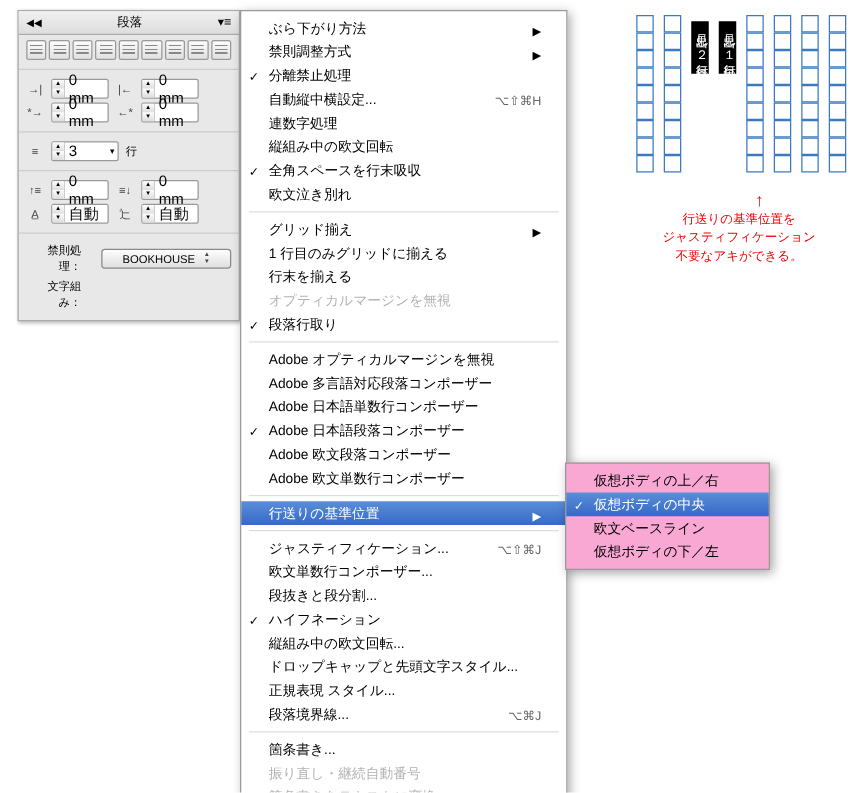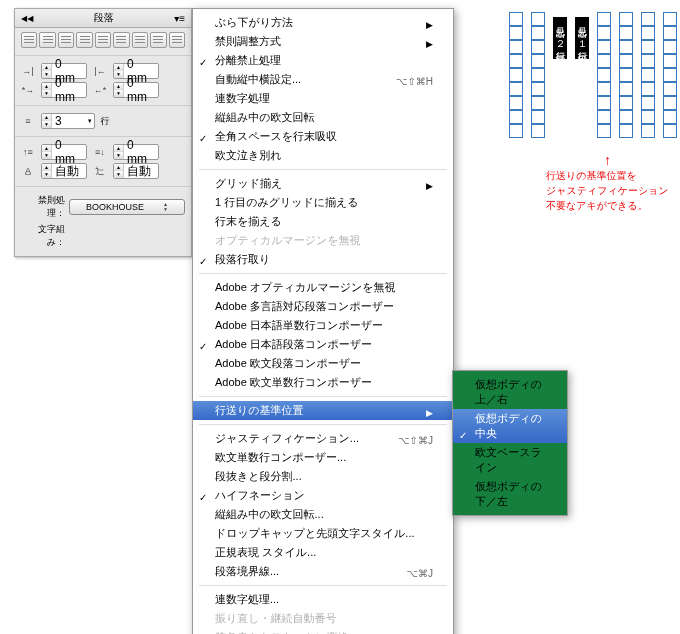--- a/index.html
+++ b/index.html
@@ -10,38 +10,38 @@
 .panel-sec{padding:4px 6px;border-bottom:1px solid #ccc}
 .align-row{display:flex;gap:2px;margin-bottom:3px}
 .align-btn{width:18px;height:16px;background:linear-gradient(#fdfdfd,#e0e0e0);border:1px solid #999;border-radius:2px;display:flex;align-items:center;justify-content:center;font-size:8px}
 .al-line{display:inline-block;width:10px;height:8px;background:repeating-linear-gradient(#888,#888 1px,transparent 1px,transparent 3px)}
 .field-row{display:flex;gap:6px;margin:3px 0;align-items:center}
 .icon-sm{width:14px;height:14px;display:inline-flex;align-items:center;justify-content:center;font-size:9px;color:#444}
 .num-field{display:flex;align-items:center;background:#fff;border:1px solid #999;border-radius:2px;height:16px}
 .stepper{display:flex;flex-direction:column;width:10px;border-right:1px solid #ccc}
 .stepper span{height:7px;font-size:5px;text-align:center;line-height:6px;background:linear-gradient(#fdfdfd,#ddd)}
 .num-val{width:34px;padding:0 3px;font-size:12px}
-.drop-row{display:flex;gap:4px;align-items:center;margin:3px 0;font-size:9px}
+.drop-row{display:flex;gap:16px;align-items:center;margin:3px 0;font-size:9px}
 .drop-lbl{width:44px;text-align:right}
 .drop-sel{flex:1;background:linear-gradient(#fdfdfd,#e0e0e0);border:1px solid #888;border-radius:3px;height:16px;padding:0 16px;font-size:9px;display:flex;align-items:center;justify-content:space-between}
 .drop-arrow{display:flex;flex-direction:column;font-size:5px;line-height:5px;color:#444}
 .menu{position:absolute;left:192px;top:8px;width:262px;background:#fff;border:1px solid #999;box-shadow:2px 2px 8px rgba(0,0,0,.35);padding:4px 0;font-size:11px}
 .mi{padding:2px 20px 2px 22px;position:relative;display:flex;justify-content:space-between;align-items:flex-end}
 .mi.hov{background:linear-gradient(#5a8ed8,#3669c8);color:#fff}
 .mi.dis{color:#b2b2b2}
 .mi .ck{position:absolute;left:6px;font-size:10px}
 .mi .arr{font-size:9px}
 .mi .sc{font-size:10px;color:#666}
 .sep{height:1px;background:#ddd;margin:4px 6px}
-.submenu{position:absolute;left:452px;top:370px;width:116px;background:#15803d;border:1px solid #999;box-shadow:2px 2px 8px rgba(0,0,0,.35);padding:4px 0;font-size:11px}
+.submenu{position:absolute;left:452px;top:370px;width:164px;background:#f9a8d4;border:1px solid #999;box-shadow:2px 2px 8px rgba(0,0,0,.35);padding:4px 0;font-size:11px}
 .vert-sample{position:absolute;left:506px;top:12px;display:flex;gap:2px}
 .col{width:20px;display:flex;flex-direction:column;align-items:center}
 .box{width:14px;height:14px;border:1px solid #3b7abf}
 .blk{width:14px;background:#000;color:#fff;font-size:10px;writing-mode:vertical-rl;text-orientation:upright;padding:2px 0;display:flex;align-items:center;justify-content:center;letter-spacing:1px}
-.caption{position:absolute;left:546px;top:168px;color:#e00;font-size:10px;text-align:left;line-height:1.5}
+.caption{position:absolute;left:530px;top:168px;color:#e00;font-size:10px;text-align:center;line-height:1.5}
 .caption-arrow{position:absolute;left:604px;top:152px;color:#e00;font-size:14px}
 </style>
 </head>
 <body>
 
 <div class="panel">
  <div class="panel-tab">
   <span class="close">◀◀</span>
   <span>段落</span>
   <span>▾≡</span>
@@ -280,21 +280,21 @@
     </div>
     <div class="mi">
       <span>正規表現 スタイル...</span>
     </div>
     <div class="mi">
       <span>段落境界線...</span>
       <span class="sc">⌥⌘J</span>
     </div>
     <div class="sep"></div>
     <div class="mi">
-      <span>連数字処理...</span>
+      <span>箇条書き...</span>
     </div>
     <div class="mi dis">
       <span>振り直し・継続自動番号</span>
     </div>
     <div class="mi dis">
       <span>箇条書きをテキストに変換</span>
     </div>
   </div>
 
 <div class="submenu" id="submenu">

